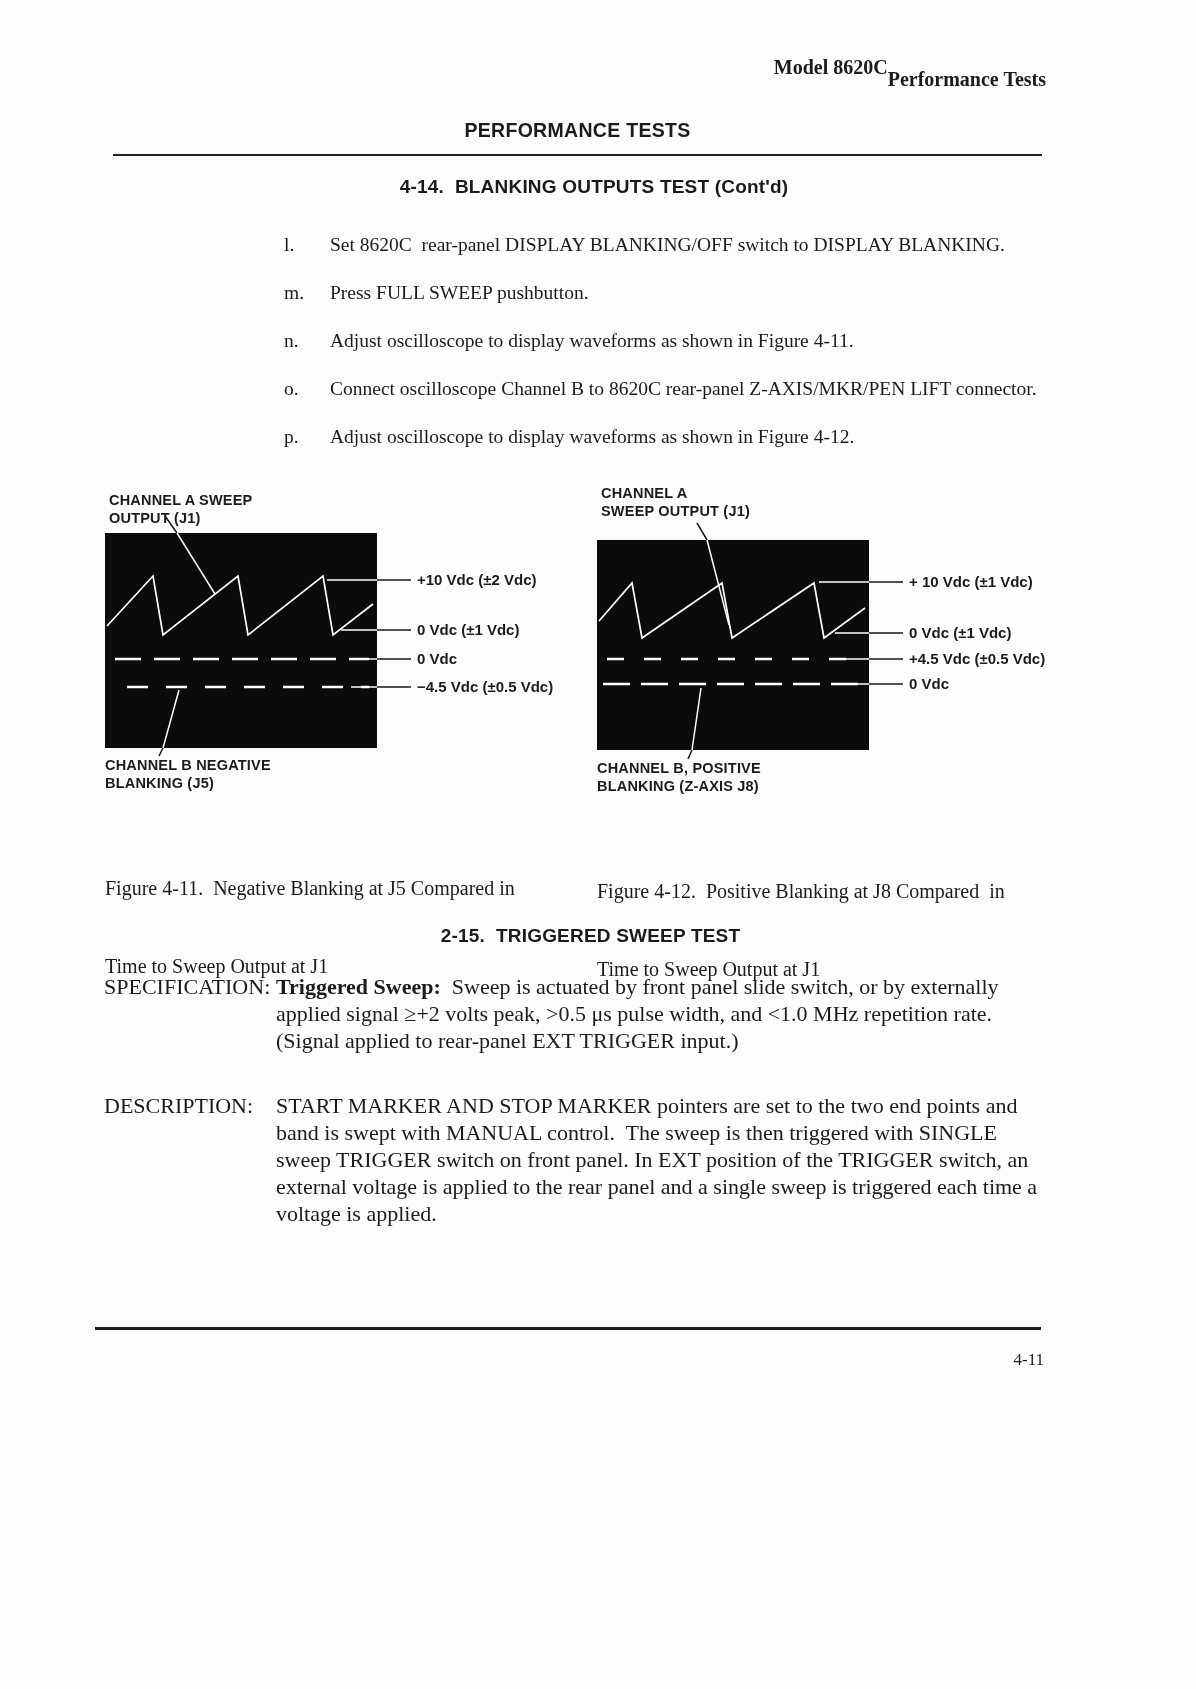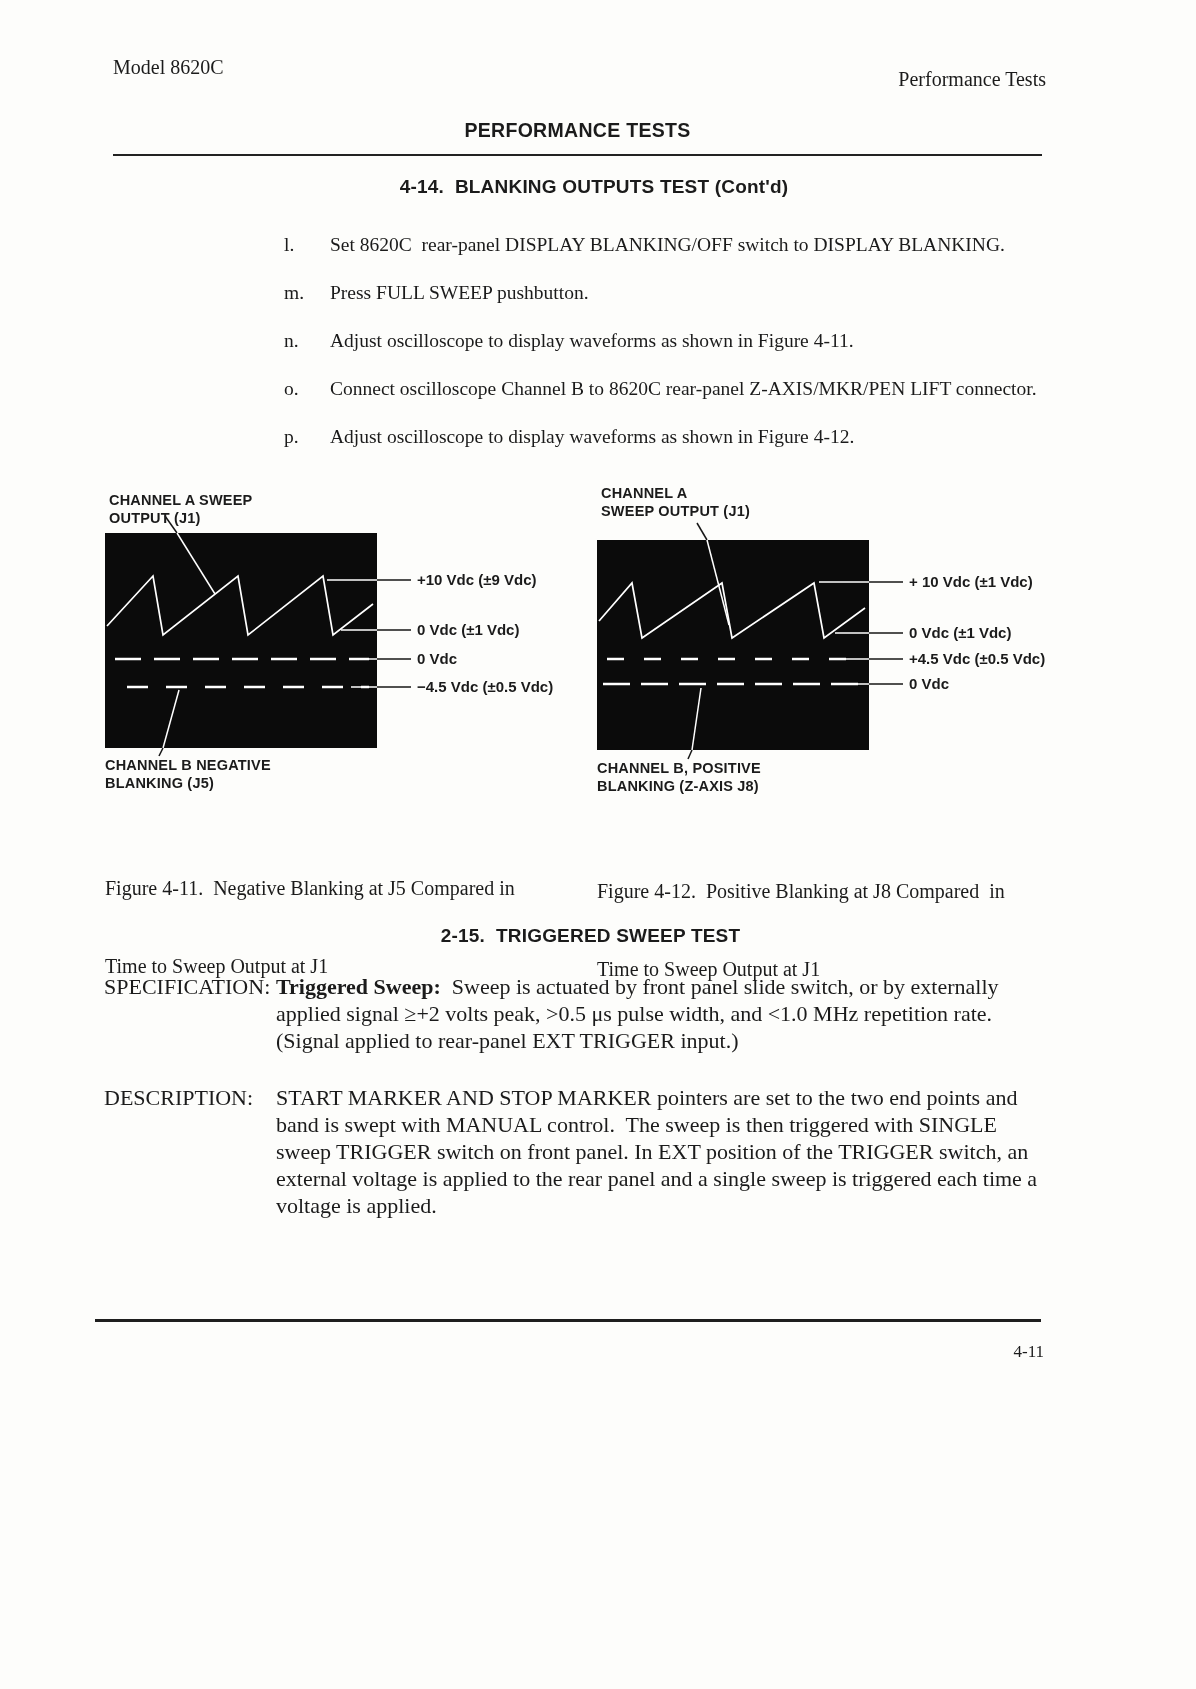--- a/index.html
+++ b/index.html
@@ -9,23 +9,24 @@
     width: 1196px;
     height: 1689px;
     background: #fdfdfb;
     color: #1b1b1b;
     font-family: "Liberation Serif", "DejaVu Serif", serif;
     overflow: hidden;
   }
   
   .header {
     display: flex;
-    justify-content: space-between;
-    padding: 56px 150px 0 113px;
+    justify-content: flex-end;
+    padding: 56px 150px 0 86px;
     font-size: 20px;
+    font-weight: bold;
   }
   .header-right { margin-top: 12px; }
   .page-title {
     margin: 28px 154px 0 113px;
     text-align: center;
     font-family: "Liberation Sans", "DejaVu Sans", sans-serif;
     font-weight: 700;
     font-size: 19.5px;
     letter-spacing: 0.3px;
     white-space: pre-wrap;
@@ -150,21 +151,21 @@
         <line x1="272" y1="152" x2="306" y2="152" stroke="#161616" stroke-width="1.6"></line>
         <line x1="272" y1="181" x2="306" y2="181" stroke="#161616" stroke-width="1.6"></line>
         <line x1="272" y1="209" x2="306" y2="209" stroke="#161616" stroke-width="1.6"></line>
         <line x1="58" y1="270" x2="74" y2="212" stroke="#ffffff" stroke-width="1.5"></line>
         <line x1="54" y1="278" x2="58" y2="270" stroke="#161616" stroke-width="1.5"></line>
       </svg>
       <div class="scope-label" style="left:4px; top:0;margin-top:13px;">
         <div>CHANNEL A SWEEP</div>
         <div>OUTPUT (J1)</div>
       </div>
-      <div class="v-label" style="top:93px;">+10 Vdc (±9 Vdc)</div>
+      <div class="v-label" style="top:93px;">+10 Vdc (±2 Vdc)</div>
       <div class="v-label" style="top:143px;">0 Vdc (±1 Vdc)</div>
       <div class="v-label" style="top:172px;">0 Vdc</div>
       <div class="v-label" style="top:200px;">−4.5 Vdc (±0.5 Vdc)</div>
       <div class="scope-label" style="left:0; top:278px;">
         <div>CHANNEL B NEGATIVE</div>
         <div>BLANKING (J5)</div>
       </div>
       <div class="caption" style="left:0; top:345px;">
         <div>Figure 4-11.  Negative Blanking at J5 Compared in</div>
         <div>Time to Sweep Output at J1</div>
@@ -210,21 +211,21 @@
 
   </div>
 
   <div class="sec-heading" style="margin-top:42px; margin-left:105px;">2-15.  TRIGGERED SWEEP TEST</div>
 
   <div class="def-row">
     <div class="def-label">SPECIFICATION:</div>
     <div class="def-body"><span class="def-term">Triggered Sweep:</span><span>  Sweep is actuated by front panel slide switch, or by externally applied signal ≥+2 volts peak, &gt;0.5 μs pulse width, and &lt;1.0 MHz repetition rate.  (Signal applied to rear-panel EXT TRIGGER input.)</span></div>
   </div>
 
-  <div class="def-row" style="margin-top:30px;">
+  <div class="def-row" style="margin-top:38px;">
     <div class="def-label">DESCRIPTION:</div>
     <div class="def-body">START MARKER AND STOP MARKER pointers are set to the two end points and band is swept with MANUAL control.  The sweep is then triggered with SINGLE sweep TRIGGER switch on front panel. In EXT position of the TRIGGER switch, an external voltage is applied to the rear panel and a single sweep is triggered each time a voltage is applied.</div>
   </div>
 
   <hr class="rule footer-rule">
   <div class="page-number">4-11</div>
 
 </div>
 
 </body></html>

